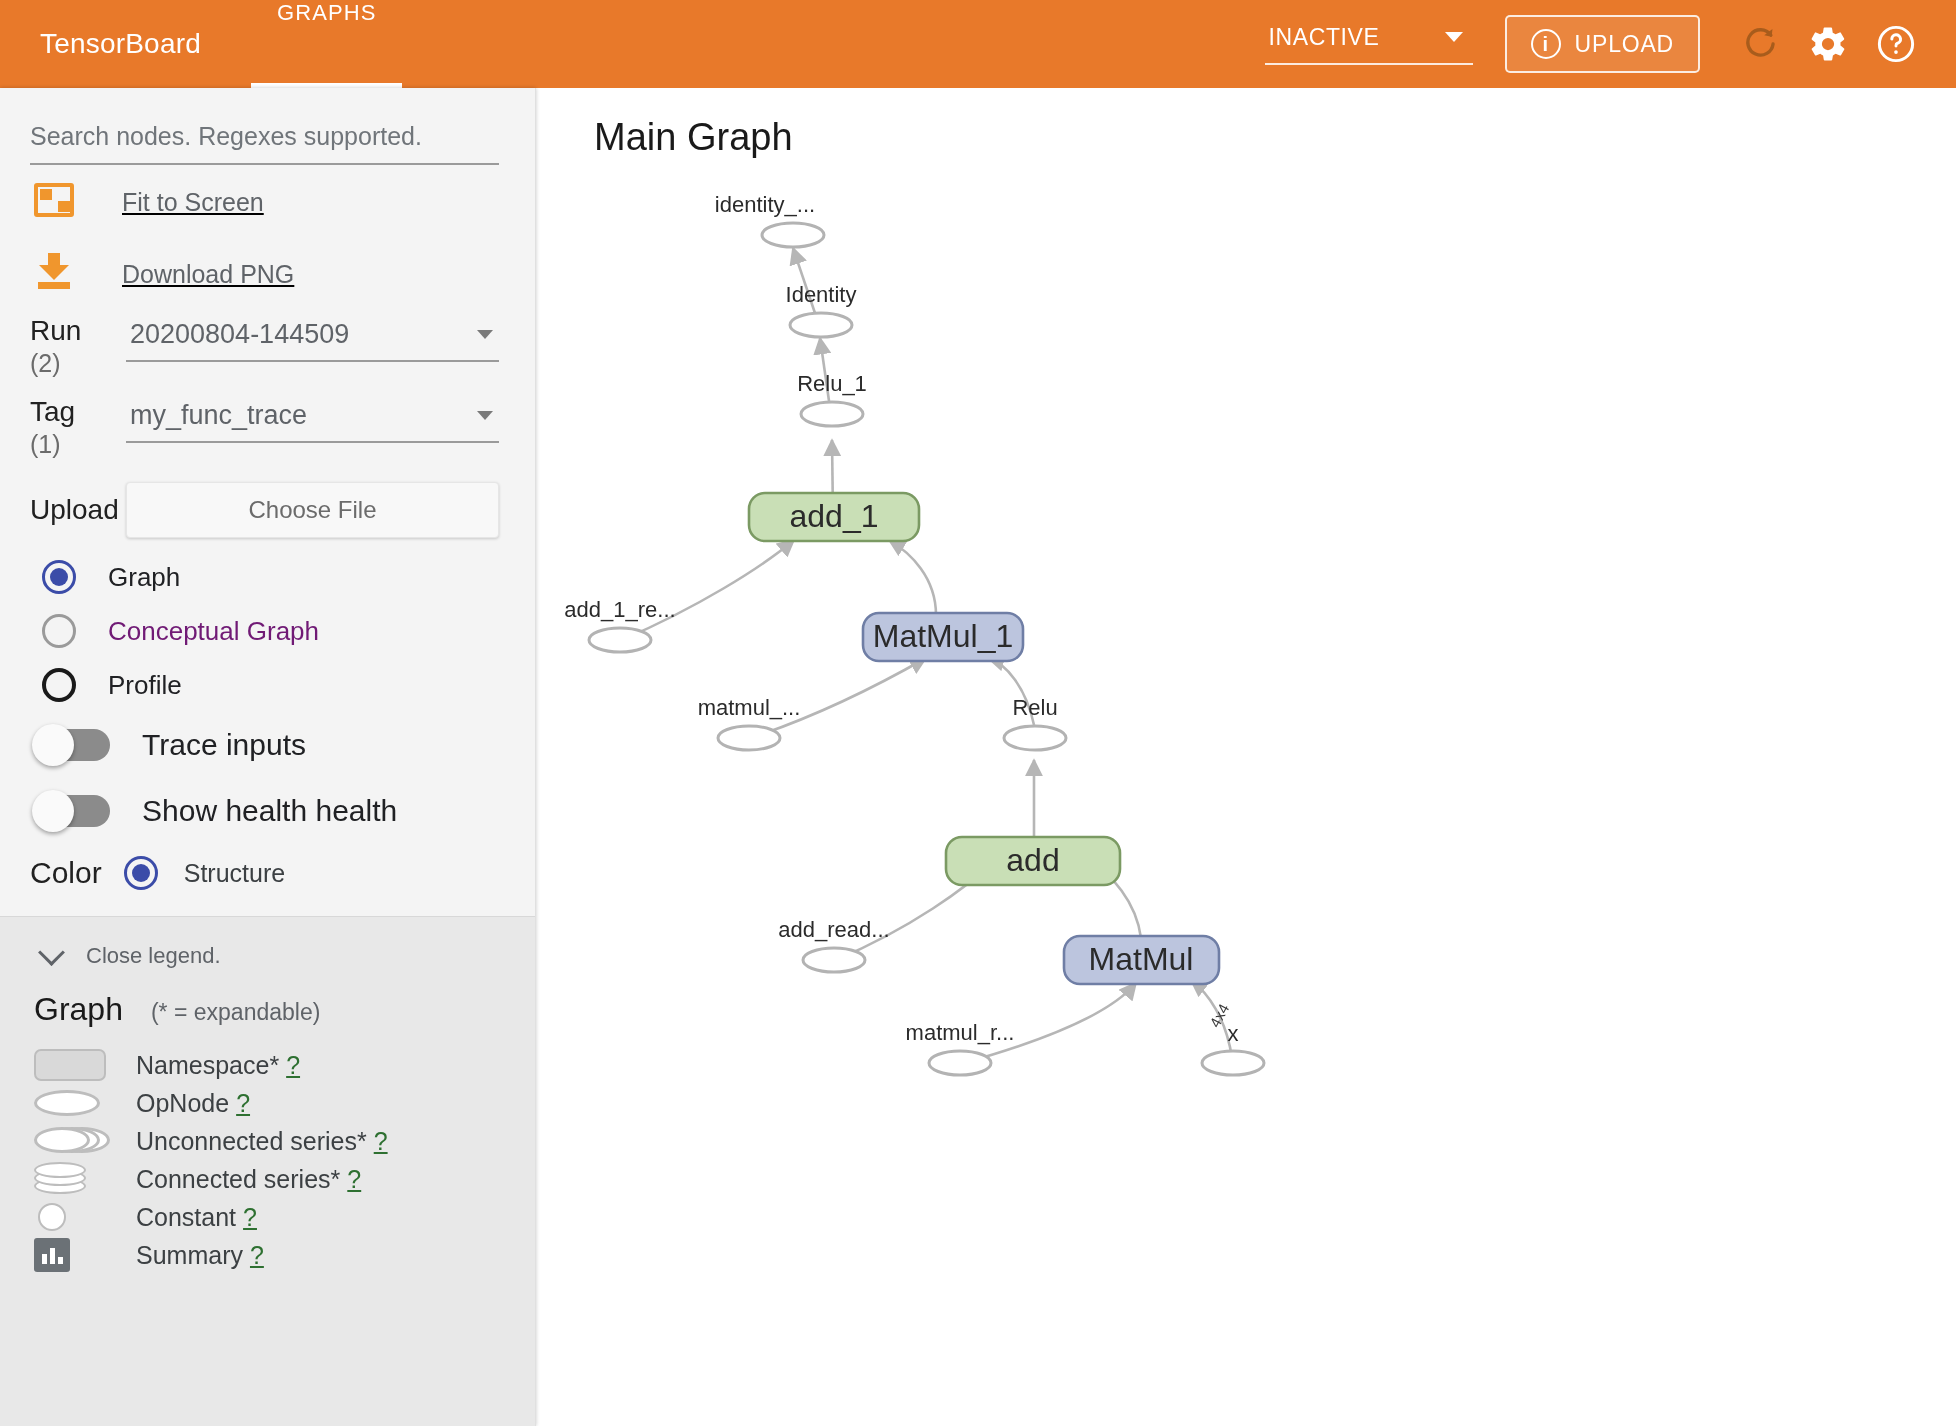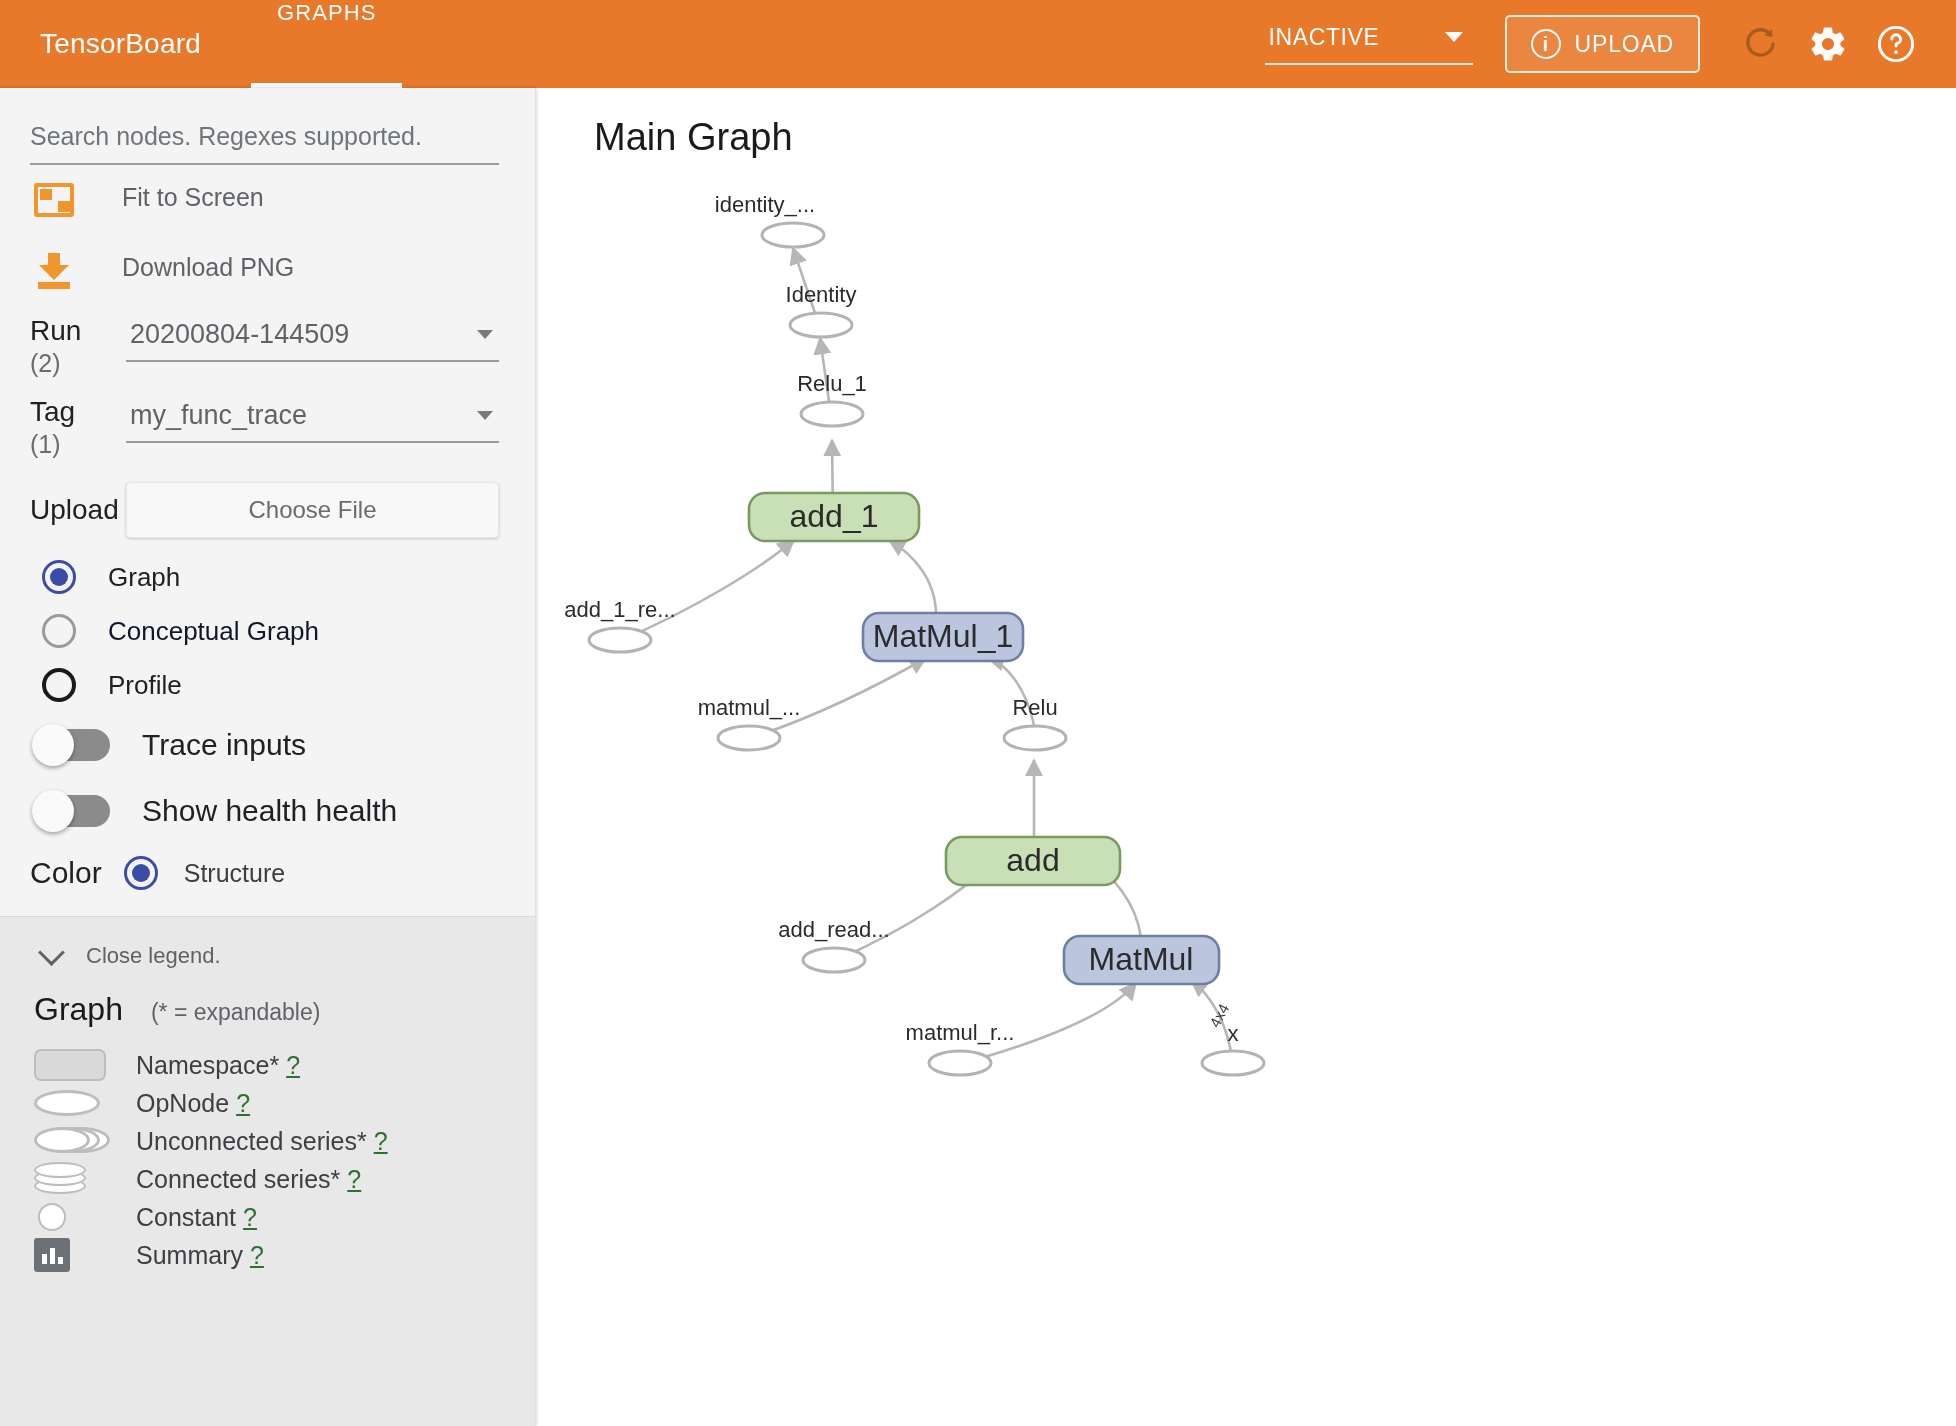--- a/index.html
+++ b/index.html
@@ -118,23 +118,24 @@
     font-family: "Liberation Sans", sans-serif;
     font-size: 25px;
     color: #5f6368;
     padding: 0 0 12px 0;
     outline: none;
   }
   .search-input::placeholder { color: #70757a; }
 
   .action-row {
     display: flex;
-    align-items: flex-start;
+    align-items: flex-end;
     padding: 18px 0 18px 34px;
     cursor: pointer;
+    text-decoration: underline;
   }
   .action-label { font-size: 25px; color: #5f6368; margin-left: 48px; }
 
   .fit-icon {
     width: 40px; height: 34px;
     border: 4px solid #f0962d;
     border-radius: 3px;
     position: relative;
     flex: none;
   }
@@ -201,21 +202,21 @@
   }
   .radio.checked { border-color: #3b4ca8; }
   .radio.checked::after {
     content: ""; position: absolute; left: 50%; top: 50%;
     width: 18px; height: 18px; margin: -9px 0 0 -9px;
     background: #3b4ca8; border-radius: 50%;
   }
   .radio.dark { border-color: #1a1a1a; border-width: 4px; }
   .radio-label { font-size: 26px; margin-left: 32px; }
   .radio-label.on { color: #202124; }
-  .radio-label.off { color: #0f172a; }
+  .radio-label.off { color: #701a75; }
 
   .toggle-row { display: flex; align-items: center; padding: 16px 0 16px 34px; cursor: pointer; }
   .toggle {
     width: 76px; height: 32px;
     background: #8b8b8b;
     border-radius: 16px;
     position: relative;
     flex: none;
   }
   .toggle .knob {

